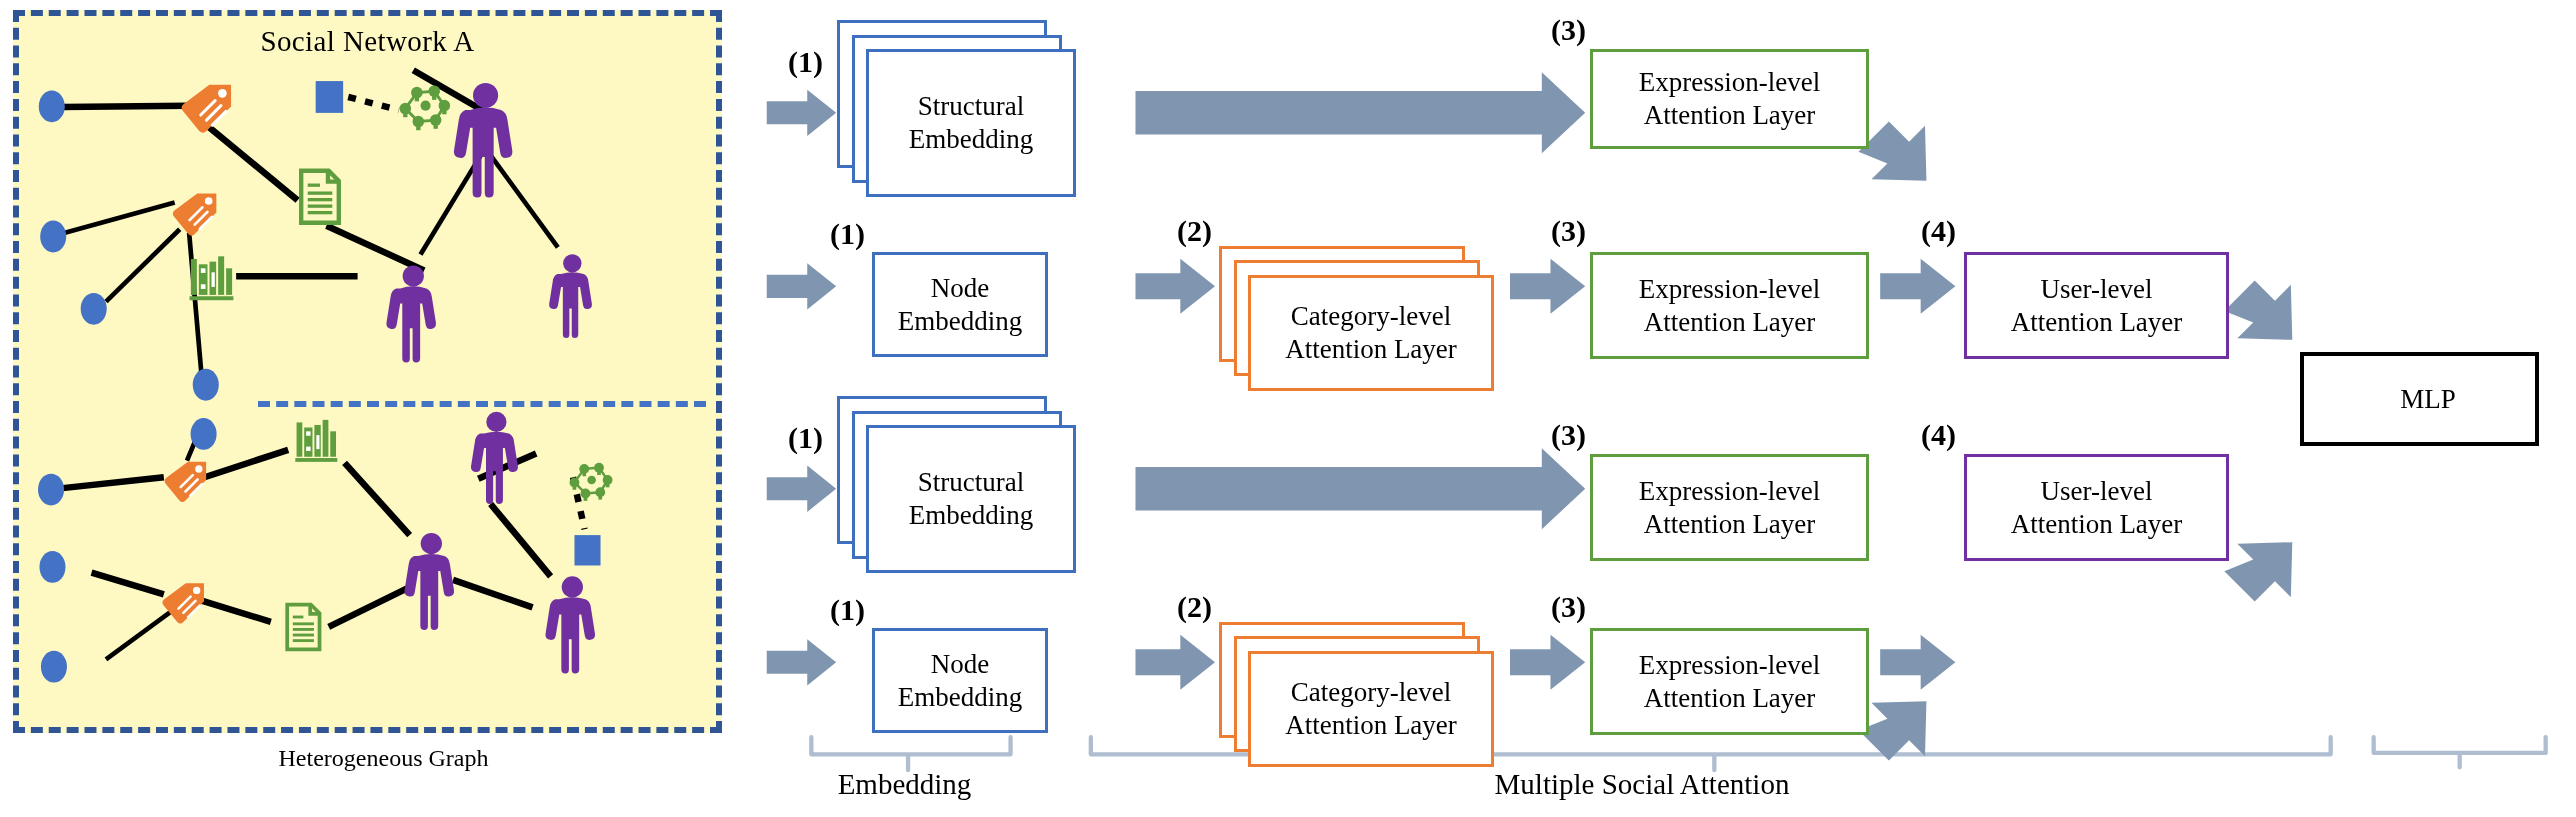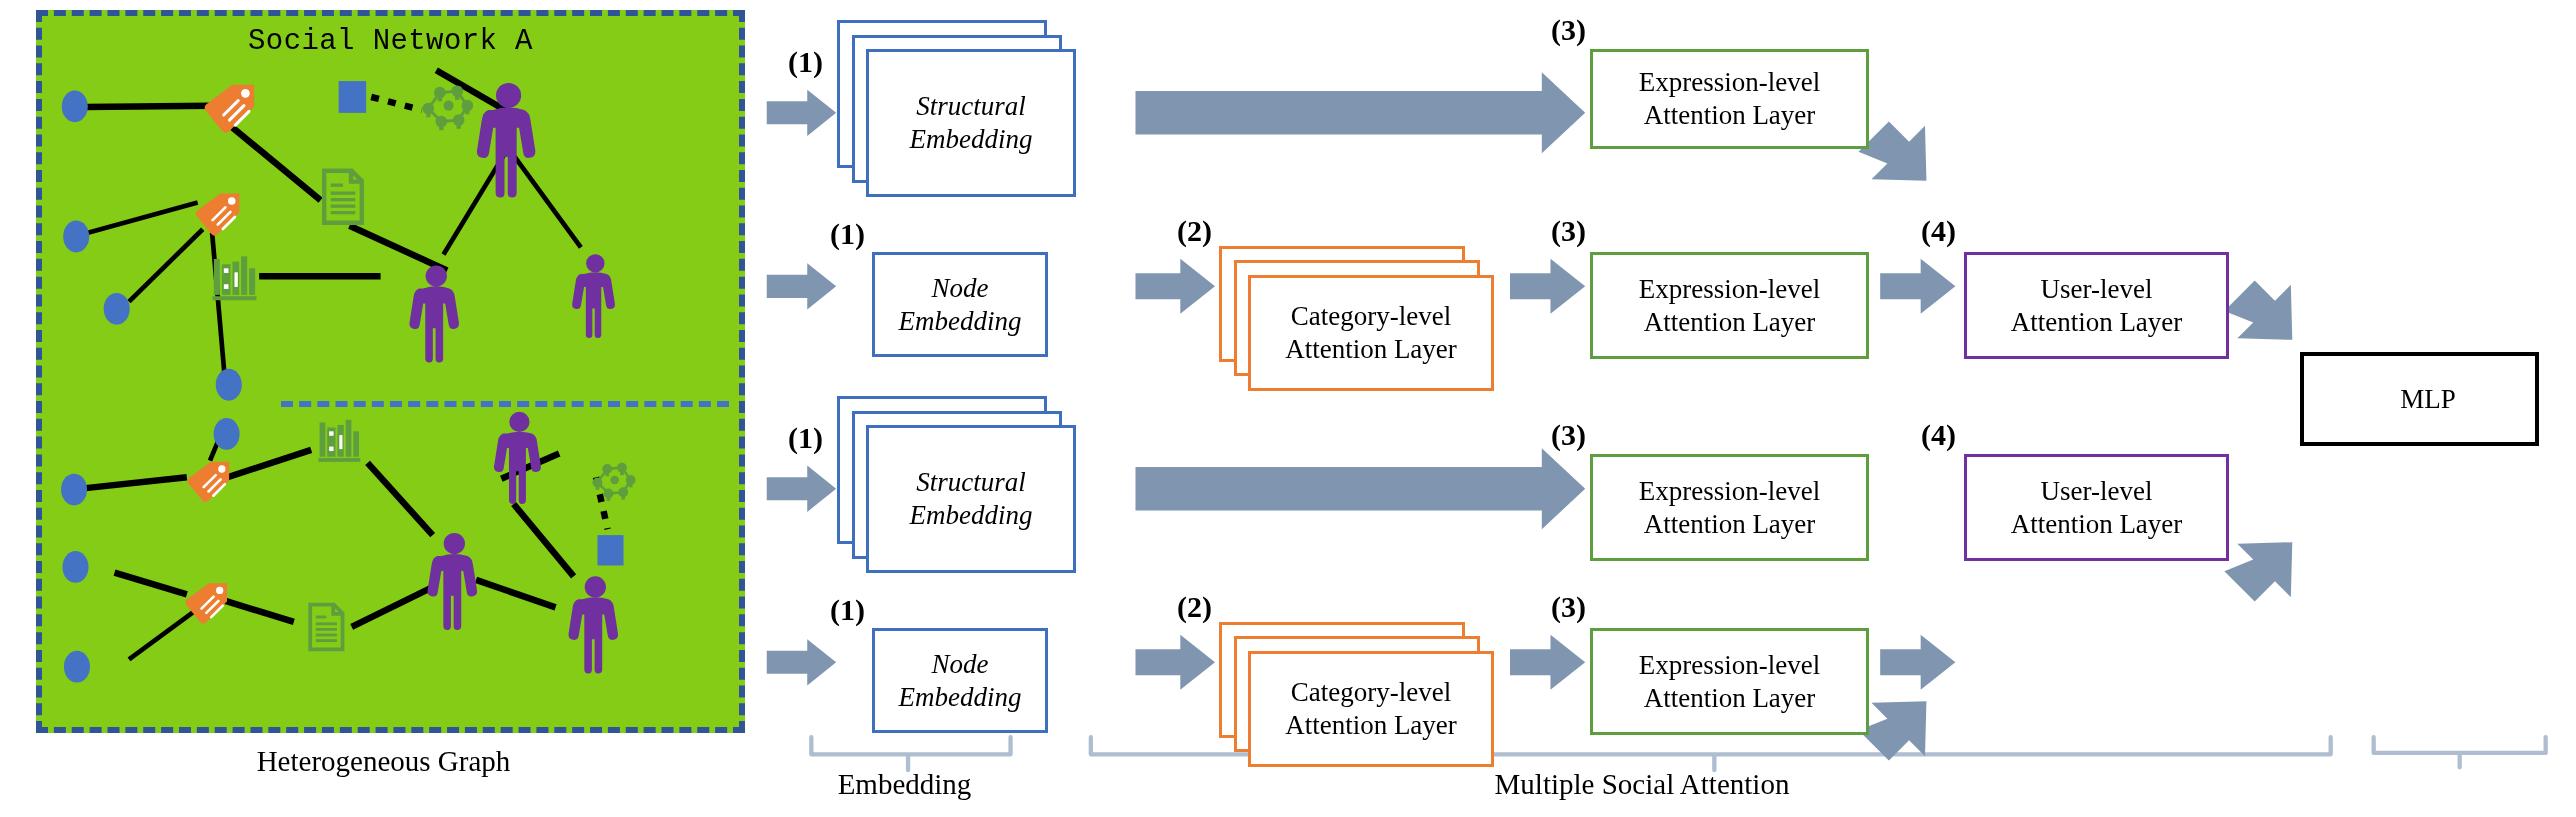--- a/index.html
+++ b/index.html
@@ -1,40 +1,40 @@
 <!DOCTYPE html>
 <html style="font-size:11.6px"><head>
 <meta charset="utf-8">
 <style>
   html,body{margin:0;padding:0;background:#ffffff;}
   body{width:2576px;height:817px;position:relative;
        font-family:"Liberation Serif","DejaVu Serif",serif;color:#000;}
   #stage{position:absolute;left:0;top:0;width:2576px;height:817px;overflow:hidden;}
 
   
-  #graph-panel{position:absolute;left:36px;top:10px;width:709px;height:723px;
-               border:6.5px dashed #2f5597;box-sizing:border-box;background:#84cc16;font-family:Liberation Mono, monospace;}
+  #graph-panel{position:absolute;left:13px;top:10px;width:709px;height:723px;
+               border:6.5px dashed #2f5597;box-sizing:border-box;background:#fef9c3;}
   .net-title{position:absolute;width:100%;text-align:center;font-size:29px;
              letter-spacing:0.4px;}
   #title-a{top:8.7px;}
   #title-b{bottom:10px;}
   #net-divider{position:absolute;left:239px;top:385px;width:448px;height:0;
                border-top:6.5px dashed #4472c4;}
   #graph-caption{position:absolute;left:29px;top:745px;width:709px;text-align:center;
-                 font-size:29px;}
+                 font-size:24px;}
 
   
   #graph-svg{position:absolute;left:0;top:0;width:709px;height:723px;}
 
   
   .box{position:absolute;box-sizing:border-box;background:#fff;display:flex;
        align-items:center;justify-content:center;text-align:center;
        font-size:27px;line-height:1.22;z-index:5;}
   .box span{display:block;padding:0 4.3px;}
-  .blue-b{border:3.6px solid #3f6fbf;font-style:italic;}
+  .blue-b{border:3.6px solid #3f6fbf;}
   .orange-b{border:3.6px solid #ed7d31;}
   .green-b{border:3.6px solid #5e9e3e;}
   .purple-b{border:3.6px solid #7030a0;}
   .black-b{border:4.3px solid #000;padding-left:17px;}
 
   
   .ghost{position:absolute;box-sizing:border-box;background:#fff;z-index:3;}
   .ghost.blue-b{border:3.6px solid #3f6fbf;}
   .ghost.orange-b{border:3.6px solid #ed7d31;}
 

